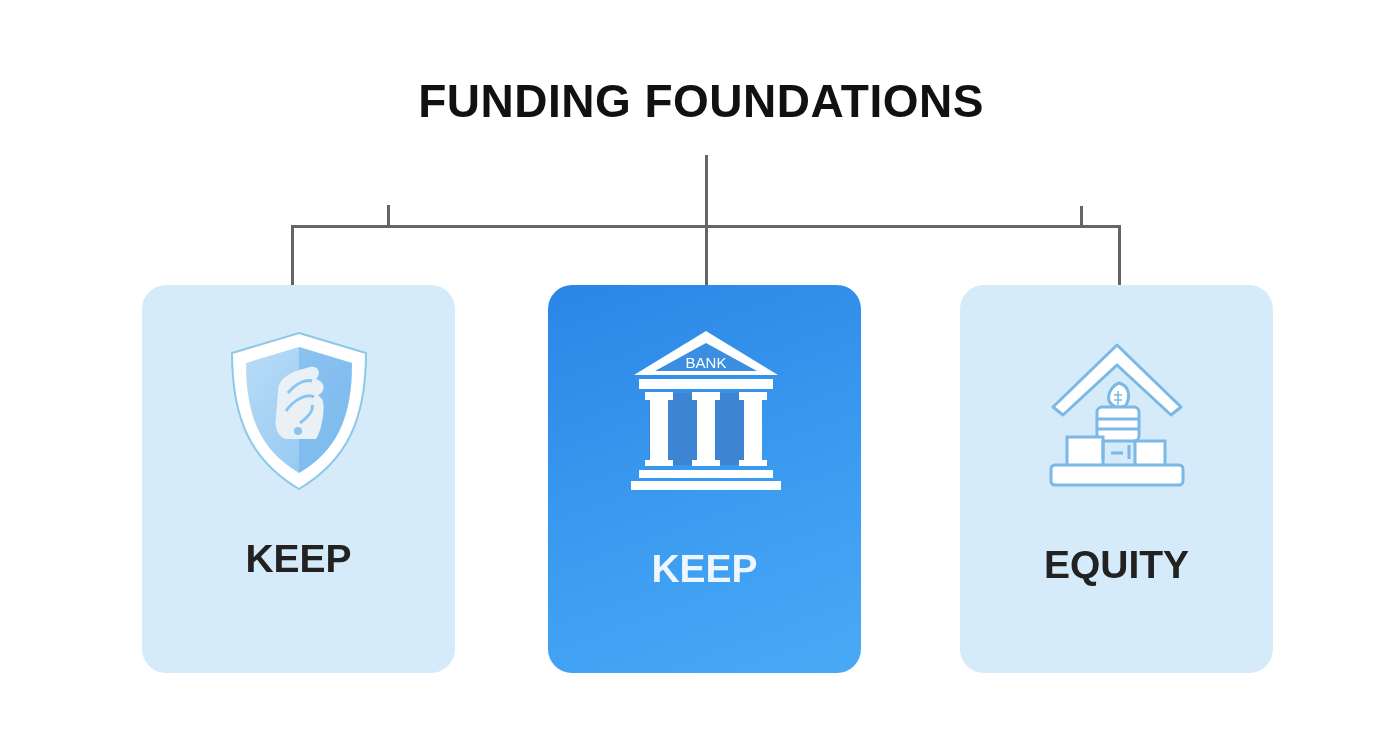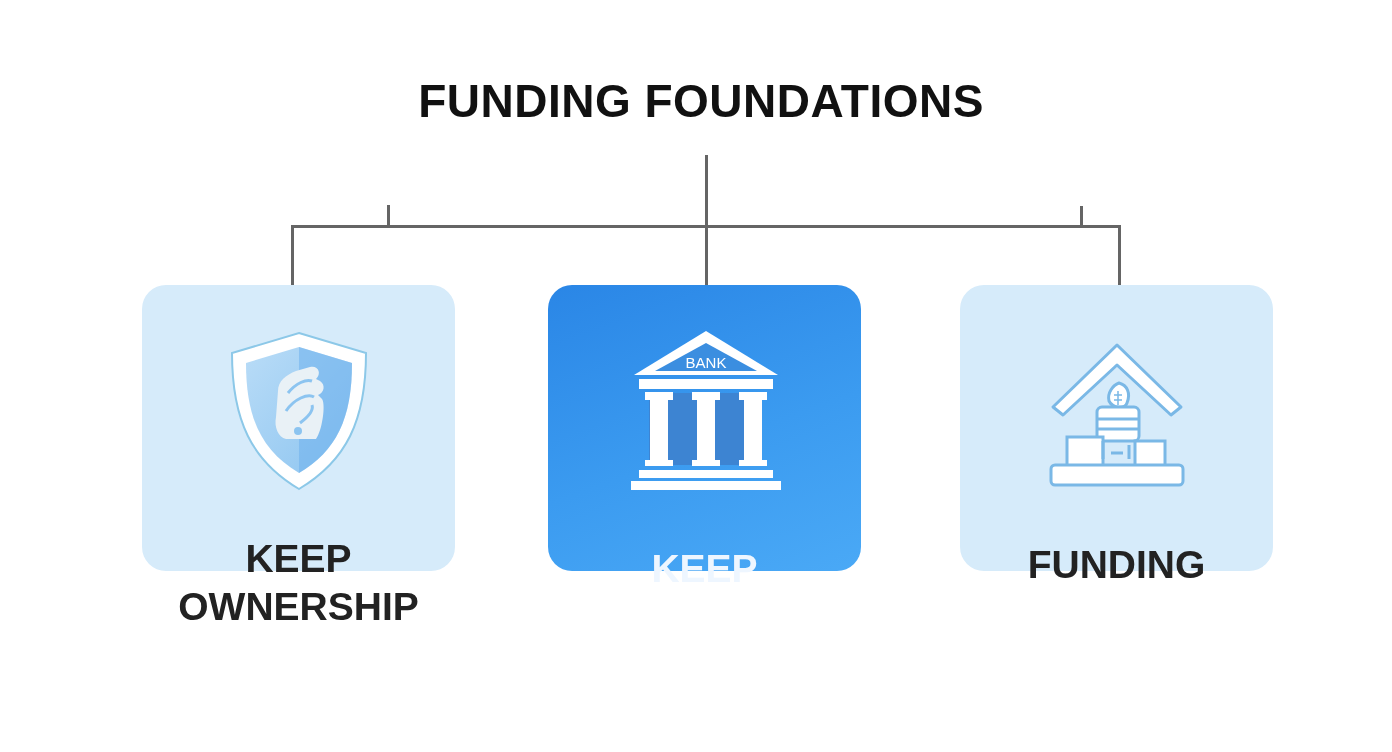--- a/index.html
+++ b/index.html
@@ -1,21 +1,21 @@
 <!DOCTYPE html>
 <html><head>
 <meta charset="utf-8">
 <style>
   html, body { margin:0; padding:0; }
   body { width:1392px; height:752px; background:#ffffff; position:relative; overflow:hidden;
          font-family:"Liberation Sans", "DejaVu Sans", sans-serif; }
   .title { position:absolute; left:0; top:74px; width:1402px; text-align:center;
            font-size:46px; font-weight:bold; color:#111; letter-spacing:0.5px; }
   .line { position:absolute; background:#656565; }
-  .card { position:absolute; top:285px; width:313px; height:286px; border-radius:24px; }
+  .card { position:absolute; top:285px; width:313px; height:388px; border-radius:24px; }
   .card.light { background:#d6ebfa; }
   .card.dark { background:linear-gradient(160deg,#2a86e6 0%,#3b9bf0 55%,#4aa9f6 100%); }
   .icon { position:absolute; }
   .label { position:absolute; left:0; width:100%; text-align:center; font-weight:bold;
            font-size:39px; line-height:48px; color:#222; }
   .card.dark .label { color:#eef6ff; }
 </style>
 </head>
 <body>
 
@@ -38,21 +38,20 @@
     </defs>
     <path d="M71 2 L138 22 C138 90 118 130 71 158 C24 130 4 90 4 22 Z" fill="#ffffff" stroke="#8cc8e8" stroke-width="2"></path>
     <path d="M71 16 L124 32 C124 88 108 120 71 142 C34 120 18 88 18 32 Z" fill="url(#sh)"></path>
     <path d="M71 16 L124 32 C124 88 108 120 71 142 Z" fill="#6eb1ec" opacity="0.55"></path>
     <path d="M50 60 C50 50 58 44 68 40 L82 36 C90 34 94 42 88 48 L92 50 C98 54 96 62 90 64 L94 68 C98 74 94 100 88 108 L58 108 C50 106 46 96 48 86 Z" fill="#e9f1f6"></path>
     <path d="M60 62 C68 52 78 48 84 50 M58 80 C66 68 80 62 86 66 M72 92 C80 86 86 80 84 74" stroke="#8cc4f0" stroke-width="3" fill="none"></path>
     <circle cx="70" cy="100" r="4" fill="#8cc4f0"></circle>
   </svg>
   <div class="label" style="top:250px;">
     <div>KEEP</div>
-    <div>OWNERSHIP</div>
   </div>
 </div>
 
 <div class="card dark" style="left:548px;">
   <svg class="icon" style="left:83px;top:44px;" width="150" height="162" viewBox="0 0 150 162">
     <path d="M75 2 L147 46 L3 46 Z" fill="#ffffff"></path>
     <path d="M75 14 L126 42 L24 42 Z" fill="#3b8ee0"></path>
     <text x="75" y="39" text-anchor="middle" font-family="Liberation Sans, sans-serif" font-size="15" fill="#ffffff">BANK</text>
     <rect x="8" y="50" width="134" height="10" fill="#ffffff"></rect>
     <rect x="18" y="64" width="112" height="72" fill="#3d84d2"></rect>
@@ -76,14 +75,14 @@
     <path d="M6 66 L70 4 L134 66 L124 74 L70 24 L16 74 Z" fill="#ffffff" stroke="#7ab8e6" stroke-width="3" stroke-linejoin="round"></path>
     <path d="M62 60 C60 52 66 44 72 42 C80 44 84 52 80 62 C78 68 66 68 62 60 Z" fill="#ffffff" stroke="#7ab8e6" stroke-width="3"></path>
     <path d="M71 50 L71 64 M67 54 L75 54 M67 59 L75 59" stroke="#7ab8e6" stroke-width="1.5"></path>
     <rect x="50" y="66" width="42" height="34" rx="5" fill="#ffffff" stroke="#7ab8e6" stroke-width="3"></rect>
     <path d="M50 78 L92 78 M50 88 L92 88" stroke="#7ab8e6" stroke-width="3"></path>
     <rect x="20" y="96" width="36" height="30" fill="#ffffff" stroke="#7ab8e6" stroke-width="3"></rect>
     <rect x="88" y="100" width="30" height="26" fill="#ffffff" stroke="#7ab8e6" stroke-width="3"></rect>
     <path d="M56 100 L56 118 M64 112 L76 112 M82 104 L82 118" stroke="#7ab8e6" stroke-width="3"></path>
     <rect x="4" y="124" width="132" height="20" rx="4" fill="#ffffff" stroke="#7ab8e6" stroke-width="3"></rect>
   </svg>
-  <div class="label" style="top:256px;">FUNDING</div>
+  <div class="label" style="top:256px;">EQUITY</div>
 </div>
 
 </body></html>

